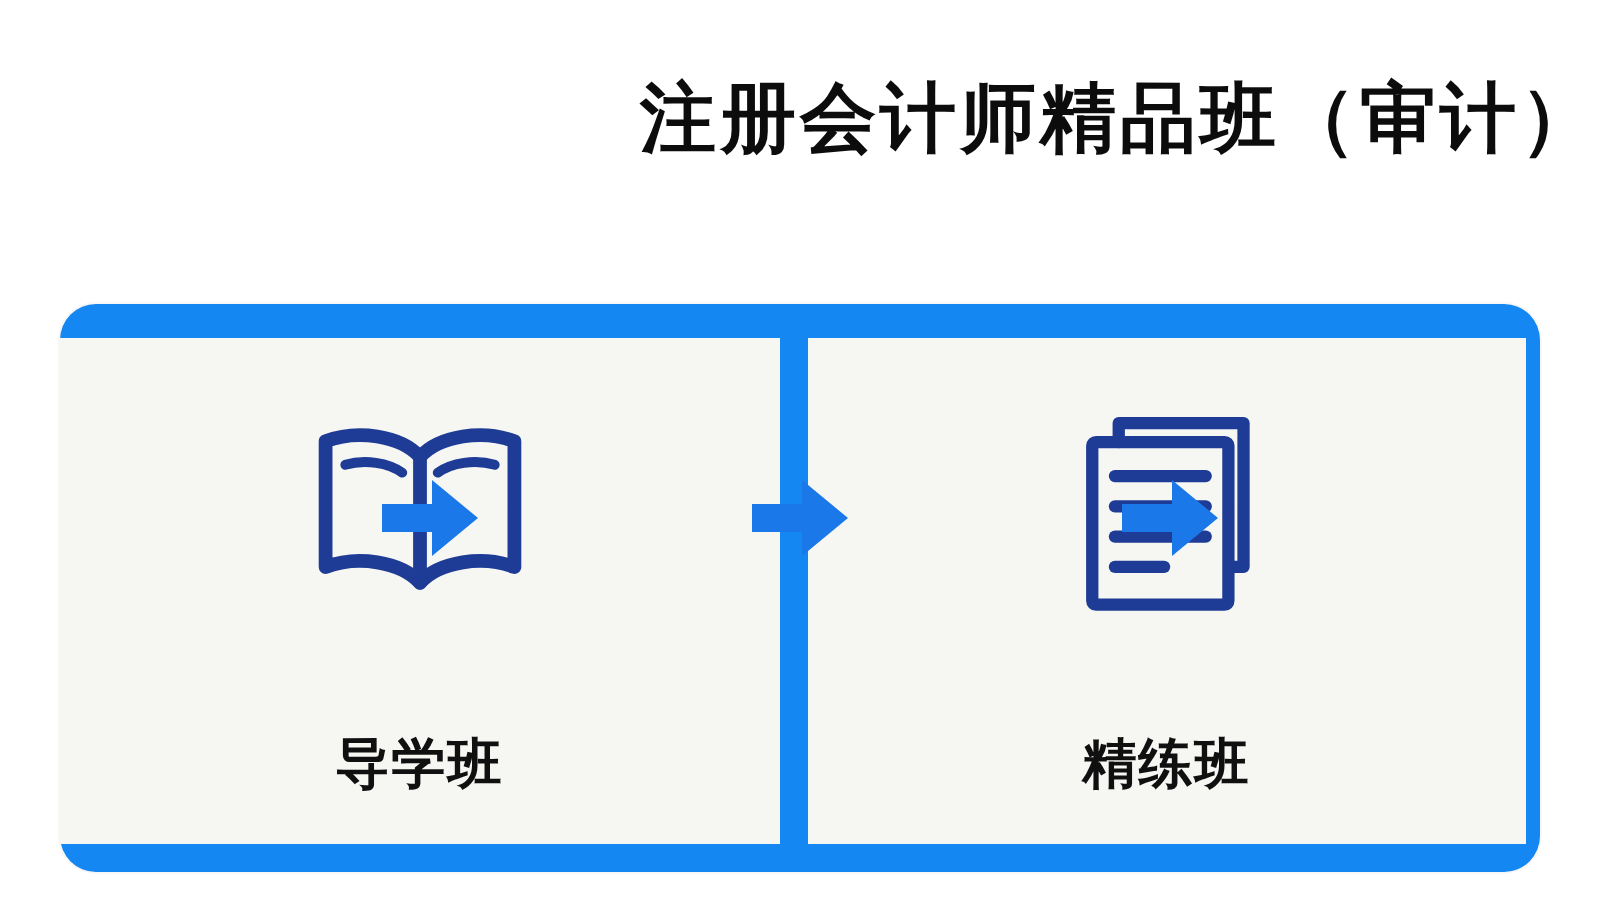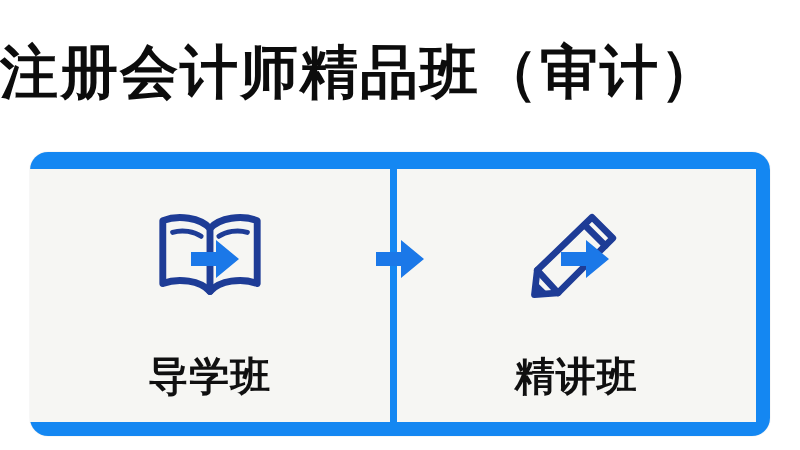--- a/index.html
+++ b/index.html
@@ -10,22 +10,22 @@
     --page-bg:#ffffff;
     --title-color:#0c0c0c;
   }
   *{margin:0;padding:0;box-sizing:border-box;}
   html,body{width:800px;height:450px;overflow:hidden;}
   body{background:var(--page-bg);font-family:"Liberation Sans","DejaVu Sans",sans-serif;}
   .page{position:relative;width:800px;height:450px;background:var(--page-bg);}
 
   .title{
     position:absolute;top:34px;left:0;right:0;
-    text-align:left;
-    font-size:58px;font-weight:900;letter-spacing:2px;
+    text-align:right;
+    font-size:38px;font-weight:900;letter-spacing:2px;
     color:var(--title-color);
     white-space:nowrap;
   }
 
   .card{
     position:absolute;left:30px;top:152px;width:740px;height:284px;
     background:var(--card-bg);
     border-radius:18px;
     overflow:hidden;
     box-shadow:0 0 0 1px rgba(0,0,0,0.03);
@@ -49,21 +49,21 @@
   }
   .divider{
     width:7px;background:var(--accent-blue);
   }
   .icon-wrap{
     height:122px;display:flex;align-items:center;justify-content:center;
     color:var(--icon-navy);
   }
   .icon-wrap svg{display:block;}
   .stage-label{
-    font-size:40px;font-weight:800;color:#101010;letter-spacing:1px;
+    font-size:27px;font-weight:800;color:#101010;letter-spacing:1px;
     line-height:1;
     margin-bottom:10px;
     white-space:nowrap;
   }
   .flow-arrow{
     position:absolute;top:88px;width:48px;height:38px;
     color:var(--arrow-blue);
     z-index:3;
   }
   .arrow-1{left:calc(25% - 24px);}
@@ -89,34 +89,36 @@
             <path d="M60 20 L60 84"></path>
             <path d="M22 24 C32 21 44 23 51 28" stroke-width="5"></path>
             <path d="M98 24 C88 21 76 23 69 28" stroke-width="5"></path>
           </svg>
         </div>
         <div class="stage-label">导学班</div>
       </div>
 
       <div class="divider"></div>
 
-      <div class="stage">
-        <div class="icon-wrap">
-          <svg width="104" height="104" viewBox="0 0 110 110" fill="none" stroke="currentColor" stroke-width="7" stroke-linejoin="round" stroke-linecap="round">
-            <path d="M72 14 L94 36 L36 94 L11 96 L14 70 Z"></path>
-            <line x1="36" y1="94" x2="14" y2="70"></line>
-            <line x1="64" y1="22" x2="86" y2="44"></line>
-            <polygon points="11,96 25,94 13,82" fill="currentColor" stroke="none"></polygon>
-          </svg>
-        </div>
-        <div class="stage-label">精讲班</div>
-      </div>
 
       <div class="divider"></div>
 
+      <div class="stage">
+        <div class="icon-wrap">
+          <svg width="104" height="104" viewBox="0 0 110 110" fill="none" stroke="currentColor" stroke-width="6.5" stroke-linejoin="round" stroke-linecap="round">
+            <path d="M30 18 V8 H96 V84 H90"></path>
+            <rect x="16" y="18" width="72" height="86" rx="2"></rect>
+            <line x1="28" y1="36" x2="76" y2="36"></line>
+            <line x1="28" y1="52" x2="76" y2="52"></line>
+            <line x1="28" y1="68" x2="76" y2="68"></line>
+            <line x1="28" y1="84" x2="54" y2="84"></line>
+          </svg>
+        </div>
+        <div class="stage-label">精练班</div>
+      </div>
 
       <div class="divider"></div>
 
 
     </div>
 
     <svg class="flow-arrow arrow-1" viewBox="0 0 48 38">
       <polygon points="0,12 25,12 25,0 48,19 25,38 25,26 0,26" fill="currentColor"></polygon>
     </svg>
     <svg class="flow-arrow arrow-2" viewBox="0 0 48 38">

